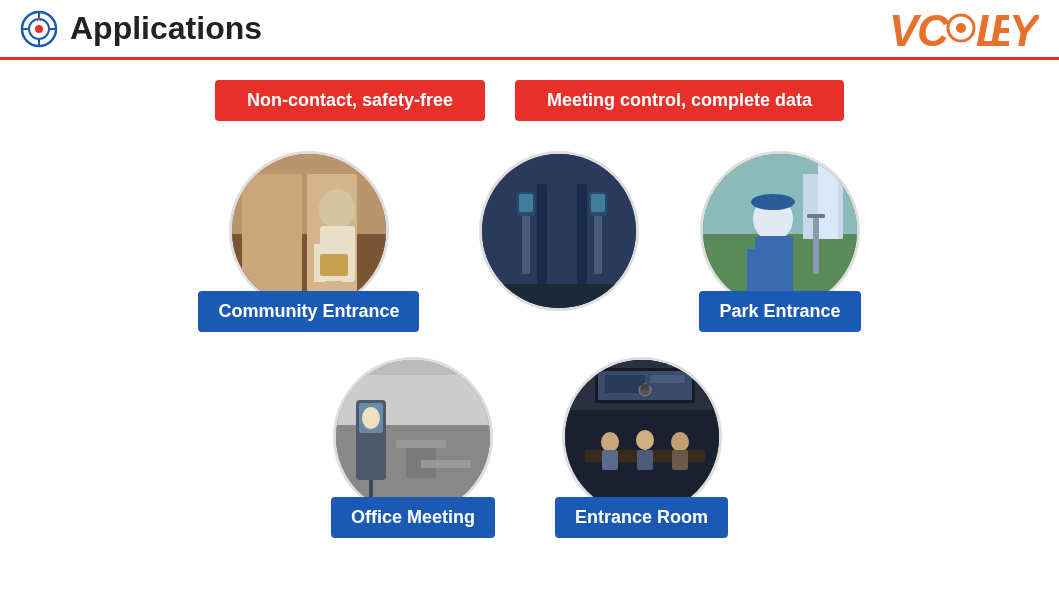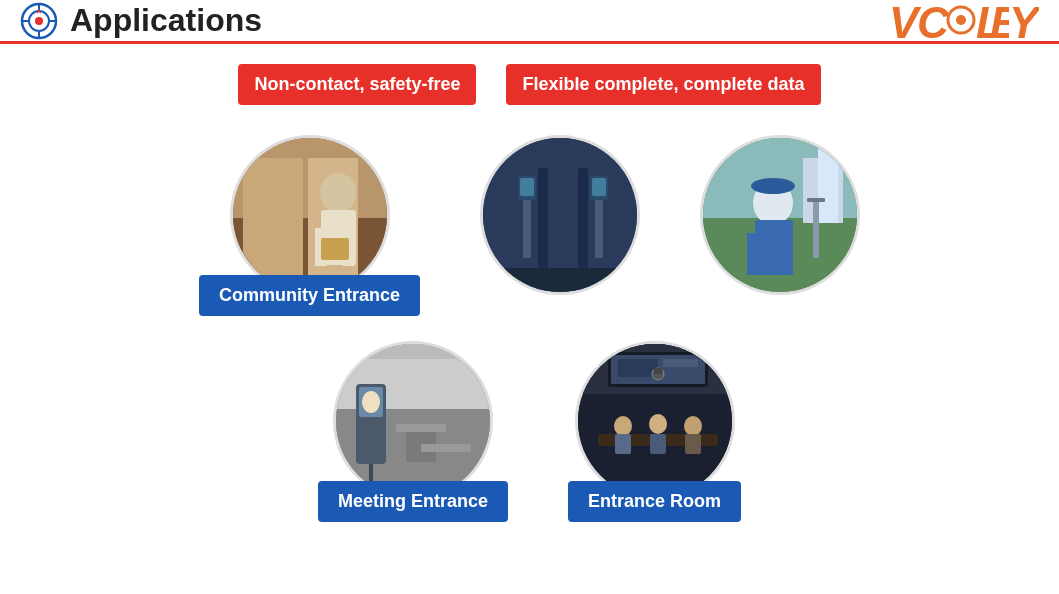--- a/index.html
+++ b/index.html
@@ -11,21 +11,21 @@
       overflow: hidden;
       position: relative;
     }
 
     
     .header {
       display: flex;
       align-items: center;
       padding: 10px 20px;
       border-bottom: 3px solid #e8302a;
-      height: 44px;
+      height: 60px;
     }
     .header-icon {
       width: 38px;
       height: 38px;
       margin-right: 12px;
     }
     .header-title {
       font-size: 32px;
       font-weight: bold;
       color: #222;
@@ -39,21 +39,21 @@
     
     .features {
       display: flex;
       justify-content: center;
       gap: 30px;
       padding: 20px 40px;
     }
     .feature-badge {
       background: #e8302a;
       color: white;
-      padding: 10px 16px;
+      padding: 10px 32px;
       border-radius: 4px;
       font-size: 18px;
       font-weight: bold;
     }
 
     
     .cards-section {
       display: flex;
       flex-direction: column;
       align-items: center;
@@ -144,21 +144,21 @@
 
     </svg>
     <svg width="30" height="50" viewBox="0 0 30 50" xmlns="http://www.w3.org/2000/svg">
       <text x="0" y="42" font-size="44" font-weight="900" font-style="italic" fill="#e8702a" font-family="Arial, sans-serif">Y</text>
     </svg>
   </div>
 </div>
 
 <div class="features">
   <div class="feature-badge">Non-contact, safety-free</div>
-  <div class="feature-badge">Flexible complete, complete data</div>
+  <div class="feature-badge">Meeting control, complete data</div>
 </div>
 
 <div class="cards-section">
 
   <div class="cards-row">
 
     <div class="card">
       <div class="circle-img img-community">
         <svg width="160" height="160" viewBox="0 0 160 160" xmlns="http://www.w3.org/2000/svg">
 
@@ -216,20 +216,21 @@
           <rect x="52" y="82" width="38" height="55" fill="#3a6ab0" rx="3"></rect>
           <rect x="44" y="95" width="14" height="42" fill="#3a6ab0"></rect>
           <rect x="76" y="95" width="14" height="42" fill="#3a6ab0"></rect>
 
           <rect x="110" y="60" width="6" height="60" fill="#8a9aaa" rx="1"></rect>
           <rect x="104" y="60" width="18" height="4" fill="#6a7a8a" rx="1"></rect>
 
           <ellipse cx="70" cy="48" rx="22" ry="8" fill="#2a5a9a"></ellipse>
         </svg>
       </div>
+      <div class="card-label">Park Entrance</div>
     </div>
 
   </div>
 
   <div class="cards-row bottom-row">
 
     <div class="card">
       <div class="circle-img img-office">
         <svg width="160" height="160" viewBox="0 0 160 160" xmlns="http://www.w3.org/2000/svg">
           <rect x="0" y="0" width="160" height="160" fill="#aaaaaa"></rect>
@@ -245,21 +246,21 @@
 
           <rect x="20" y="40" width="30" height="80" fill="#4a5a6a" rx="4"></rect>
           <rect x="23" y="43" width="24" height="30" fill="#6a8aaa" rx="2"></rect>
 
           <ellipse cx="35" cy="58" rx="9" ry="11" fill="#f0e0c0"></ellipse>
 
           <rect x="33" y="120" width="4" height="30" fill="#3a4a5a"></rect>
           <rect x="24" y="148" width="22" height="4" fill="#3a4a5a" rx="1"></rect>
         </svg>
       </div>
-      <div class="card-label">Meeting Entrance</div>
+      <div class="card-label">Office Meeting</div>
     </div>
 
     <div class="card">
       <div class="circle-img img-meeting">
         <svg width="160" height="160" viewBox="0 0 160 160" xmlns="http://www.w3.org/2000/svg">
           <rect x="0" y="0" width="160" height="160" fill="#1a2030"></rect>
 
           <rect x="0" y="0" width="160" height="50" fill="#2a3040"></rect>
 
           <rect x="30" y="8" width="100" height="35" fill="#151a25" rx="3"></rect>

